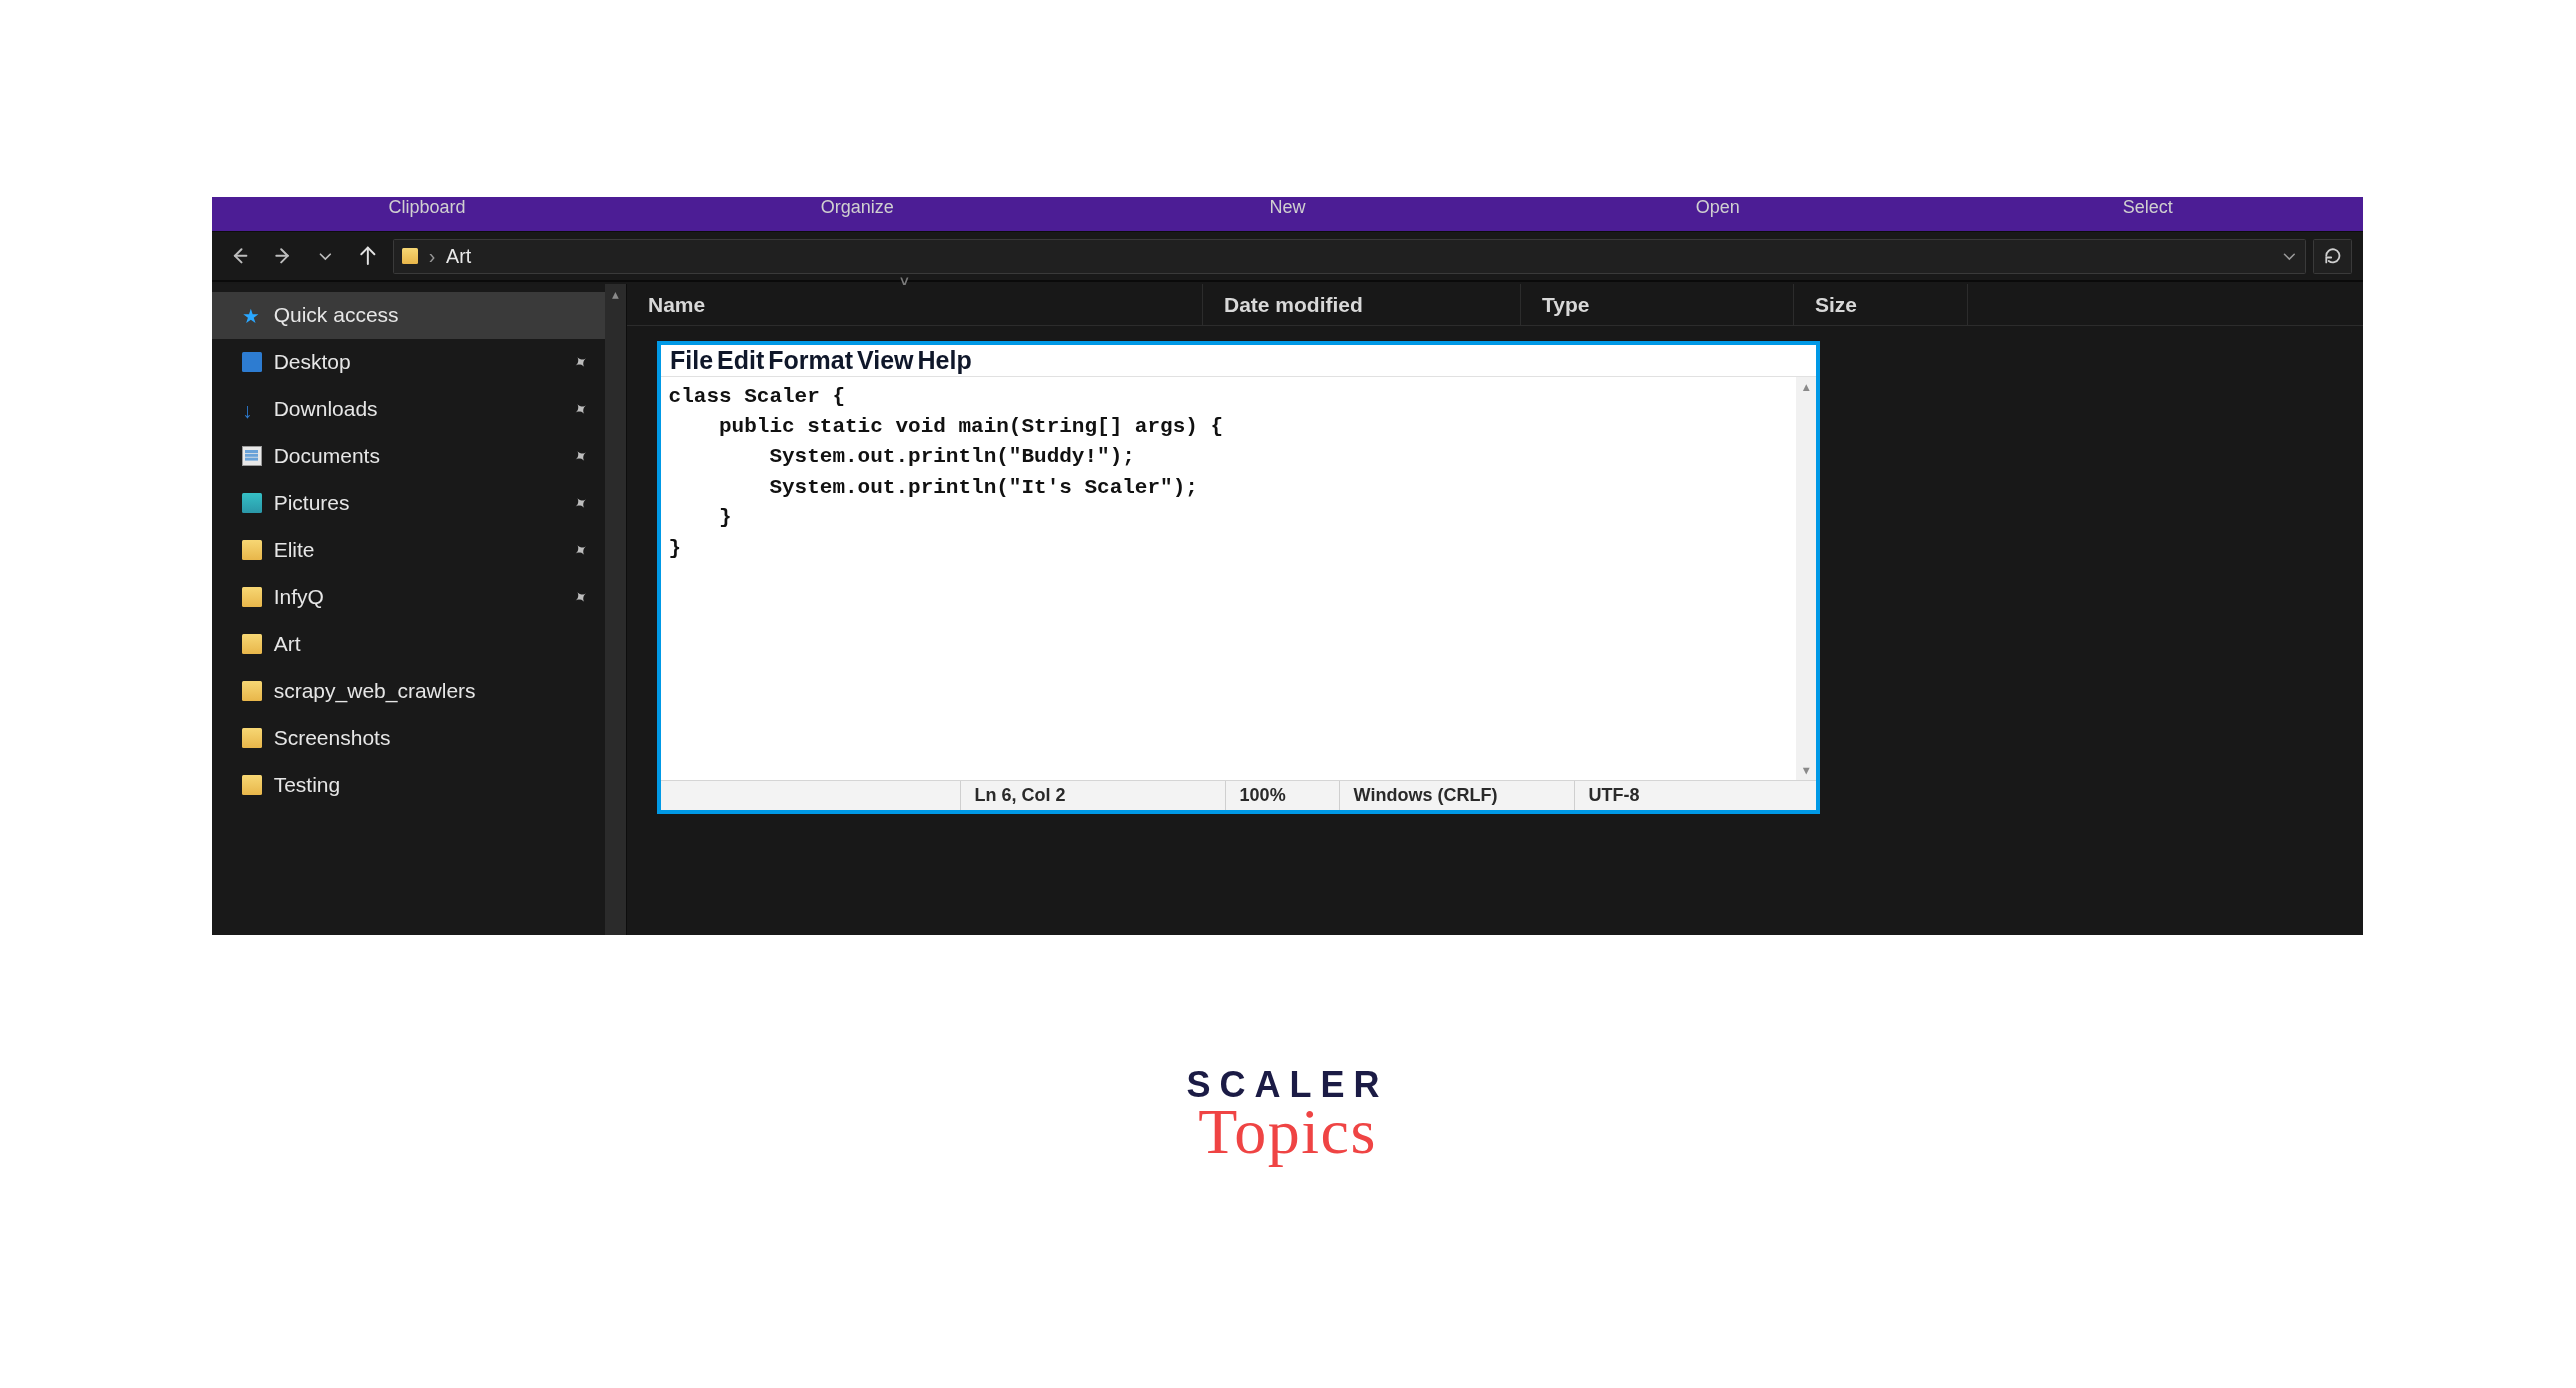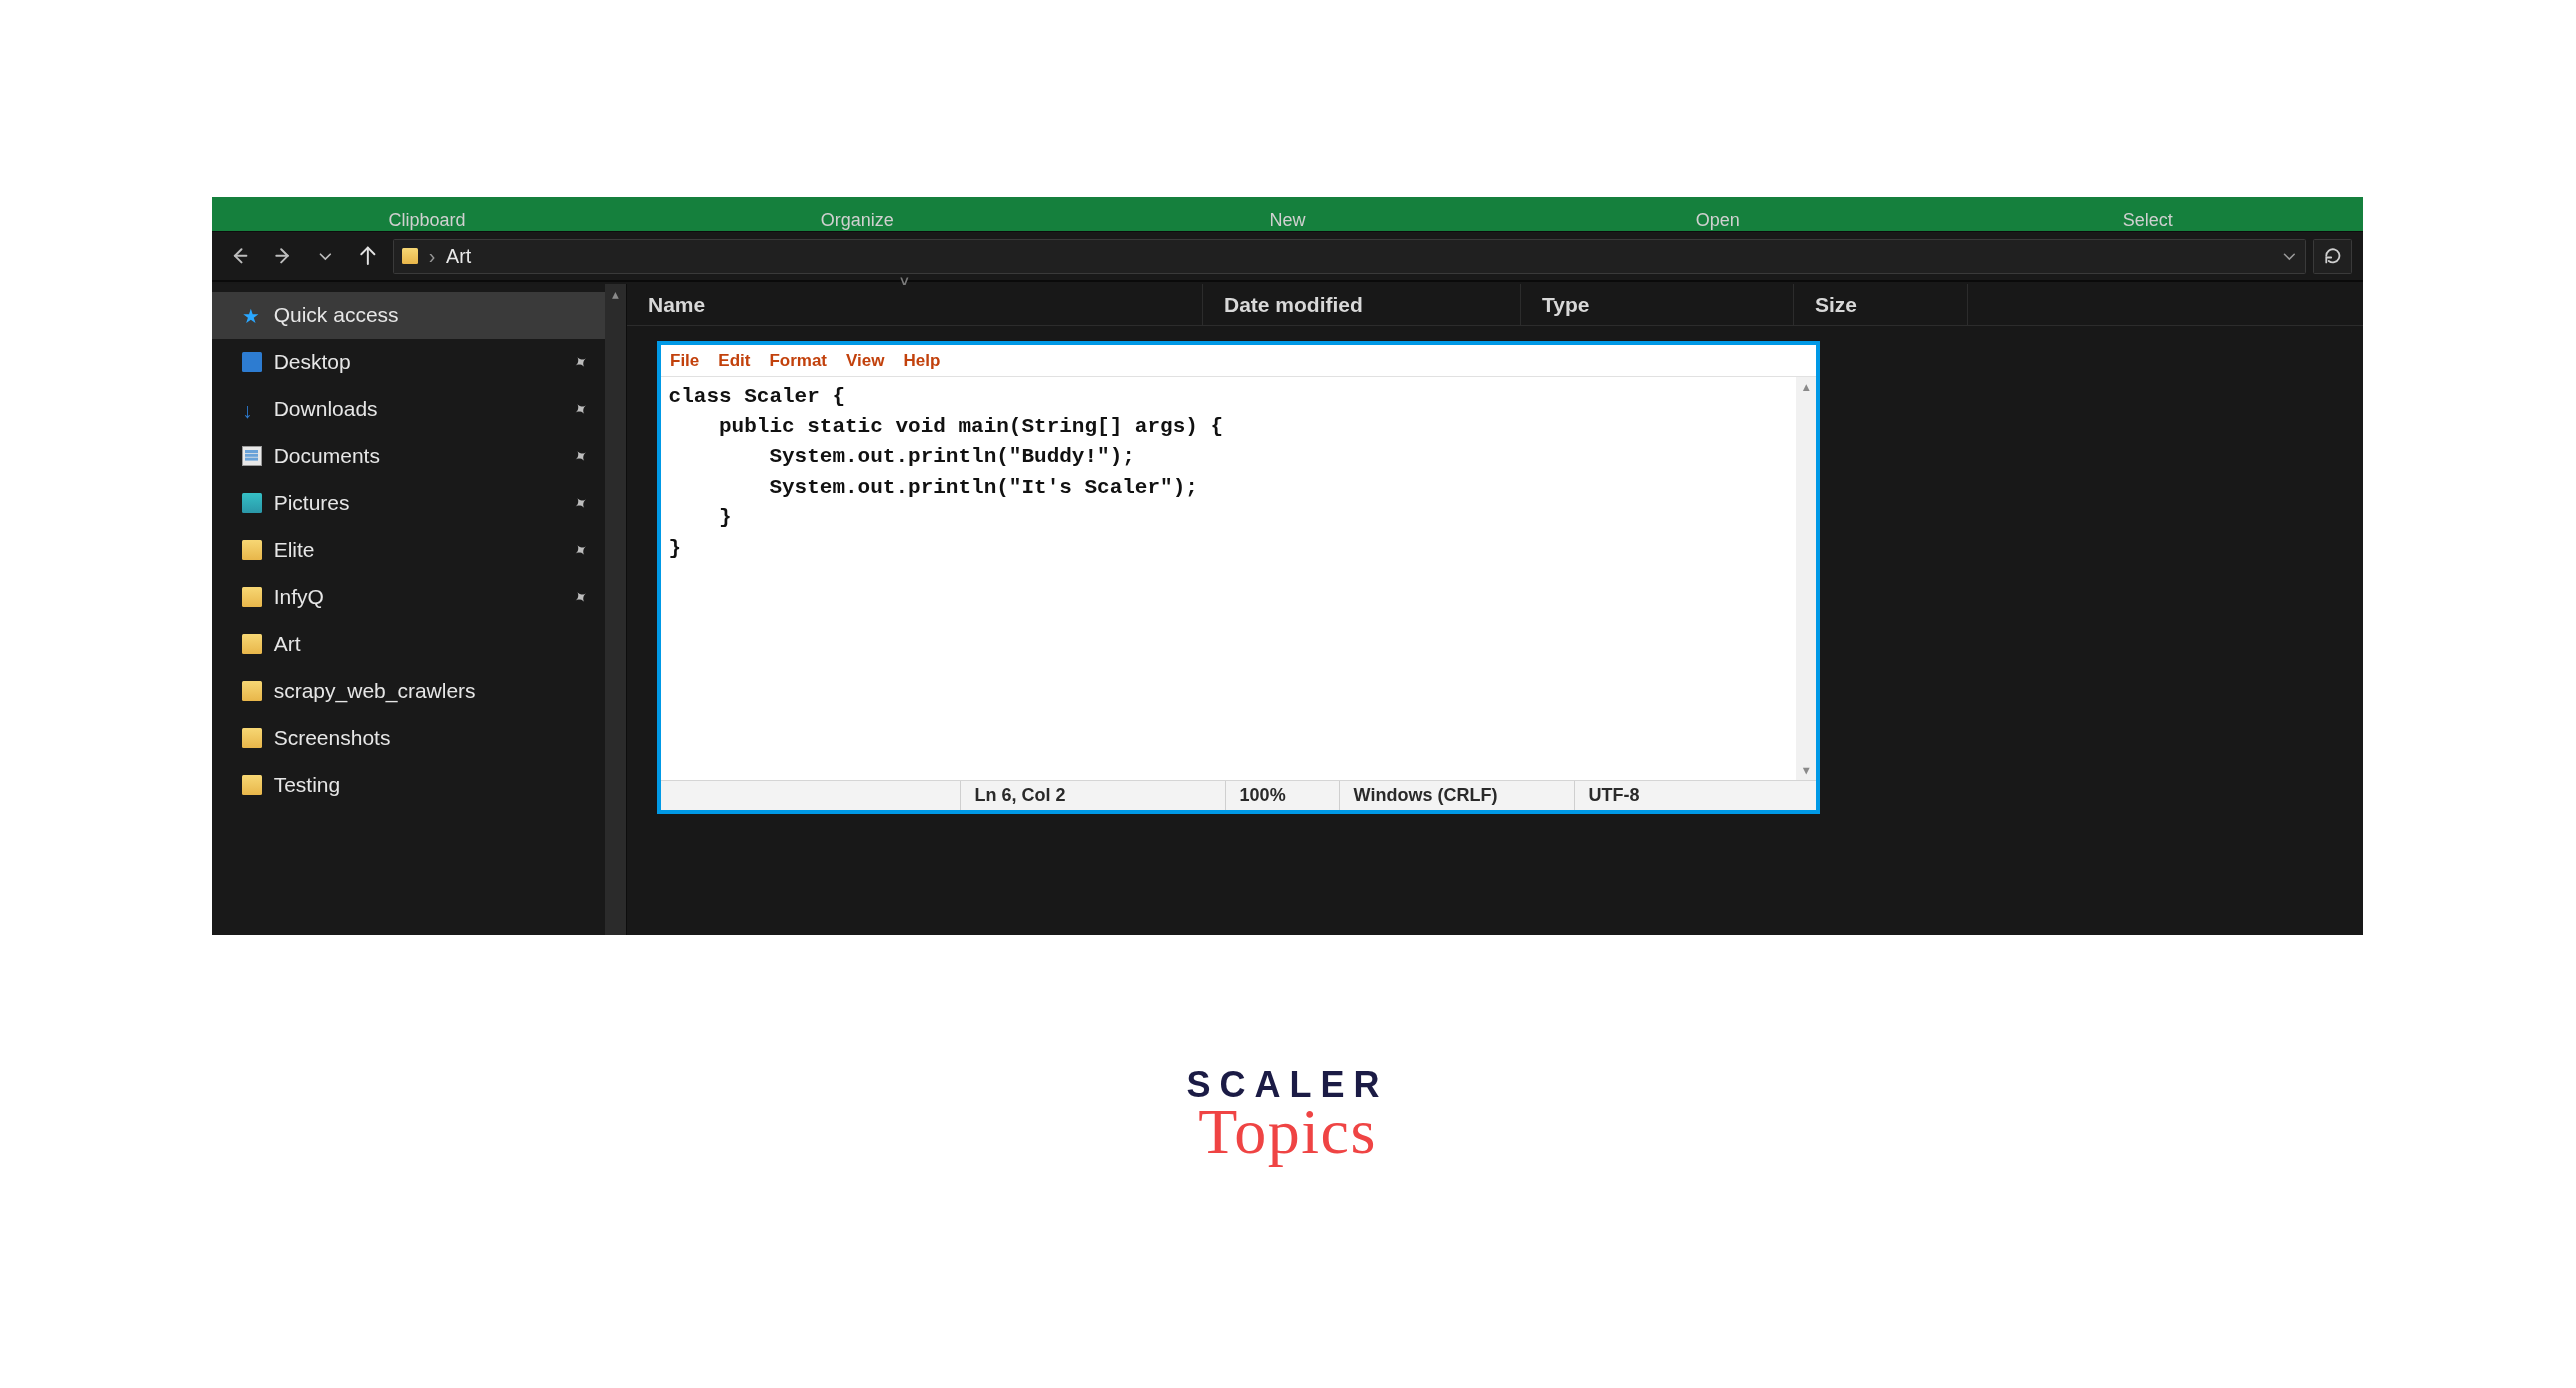--- a/index.html
+++ b/index.html
@@ -12,22 +12,22 @@
     width: 2151px;
     height: 738px;
     background: #181818;
     color: #e6e6e6;
   }
 
   
   .ribbon {
     height: 35px;
     display: flex;
-    align-items: flex-end;
-    background: #15803d;
+    align-items: flex-start;
+    background: #4c1d95;
     border-bottom: 0.8px solid #0d0d0d;
   }
   .ribbon div {
     width: 20%;
     text-align: center;
     font-size: 18px;
     color: #d0d0d0;
   }
 
   
@@ -191,25 +191,25 @@
   .np-title .txt { flex: 1; font-size: 19.7px; color: #1b1b1b; }
   .np-title .wbtn {
     width: 70px; height: 30px;
     display: flex; align-items: center; justify-content: center;
     color: #1b1b1b;
   }
   .np-menu {
     height: 32px;
     display: flex;
     align-items: center;
-    gap: 19px;
+    gap: 4px;
     padding: 0 9px;
     border-bottom: 0.8px solid #e1e1e1;
-    font-size: 17px;
-    color: #c2410c;
+    font-size: 25px;
+    color: #0f172a;
   }
   .np-body {
     flex: 1;
     display: flex;
   }
   .np-text {
     flex: 1;
     padding: 4.5px 7.6px;
     font-family: Consolas, "Courier New", monospace;
     font-size: 21px;

